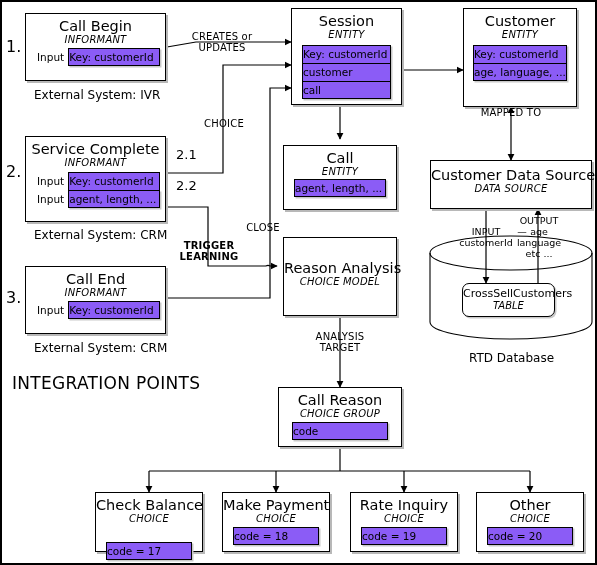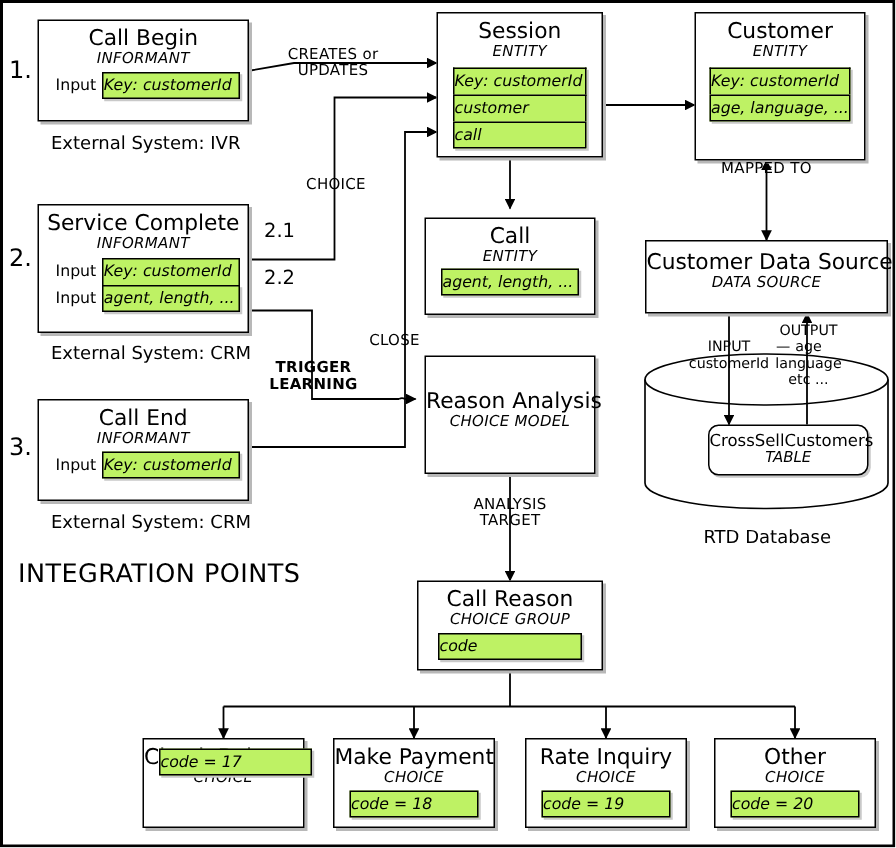--- a/index.html
+++ b/index.html
@@ -52,22 +52,21 @@
   .node .stereo {
     font-size: 10px;
     font-style: italic;
     line-height: 12px;
     letter-spacing: 0.2px;
     white-space: nowrap;
   }
   
   .attr {
     border: 1px solid #000;
-    background: #bef264;
-    font-style: italic;
+    background: #8b5cf6;
     font-size: 10.5px;
     line-height: 16px;
     height: 18px;
     box-sizing: border-box;
     box-shadow: 1.5px 1.5px 0 0 #c9c9c9;
     white-space: nowrap;
     overflow: hidden;
   }
   .attr-stack {
     position: absolute;
@@ -278,41 +277,41 @@
   <div class="node" style="left:283px; top:237px; width:114px; height:79px;">
     <div class="title" style="margin-top:22px;">Reason Analysis</div>
     <div class="stereo">CHOICE MODEL</div>
   </div>
   <div class="attr" style="position:absolute; left:292px; top:422px; width:96px;">code</div>
 
   <div class="node" style="left:95px; top:492px; width:108px; height:60px;">
     <div class="title">Check Balance</div>
     <div class="stereo">CHOICE</div>
   </div>
-  <div class="attr" style="position:absolute; left:106px; top:499px; width:102px;">code = 17</div>
+  <div class="attr" style="position:absolute; left:106px; top:542px; width:86px;">code = 17</div>
 
   <div class="node" style="left:222px; top:492px; width:108px; height:60px;">
     <div class="title">Make Payment</div>
     <div class="stereo">CHOICE</div>
   </div>
   <div class="attr" style="position:absolute; left:233px; top:527px; width:86px;">code = 18</div>
 
   <div class="node" style="left:350px; top:492px; width:108px; height:60px;">
     <div class="title">Rate Inquiry</div>
     <div class="stereo">CHOICE</div>
   </div>
   <div class="attr" style="position:absolute; left:361px; top:527px; width:86px;">code = 19</div>
 
   <div class="node" style="left:476px; top:492px; width:108px; height:60px;">
     <div class="title">Other</div>
     <div class="stereo">CHOICE</div>
   </div>
   <div class="attr" style="position:absolute; left:487px; top:527px; width:86px;">code = 20</div>
 
-  <div class="table-node" style="left:472px; top:283px; width:107px; height:34px;">
+  <div class="table-node" style="left:462px; top:283px; width:93px; height:34px;">
     <div class="tname">CrossSellCustomers</div>
     <div class="tstereo">TABLE</div>
   </div>
   <div class="db-label" style="left:455px; top:351px; width:113px;">RTD Database</div>
 
   <div class="io-label underlined" style="left:458px; top:226px; width:56px;">INPUT</div>
   <div class="io-label" style="left:452px; top:237px; width:68px;">customerId</div>
   <div class="io-label" style="left:514px; top:226px; width:16px;">—</div>
   <div class="io-label underlined" style="left:511px; top:215px; width:56px;">OUTPUT</div>
   <div class="io-label" style="left:511px; top:226px; width:56px;">age

